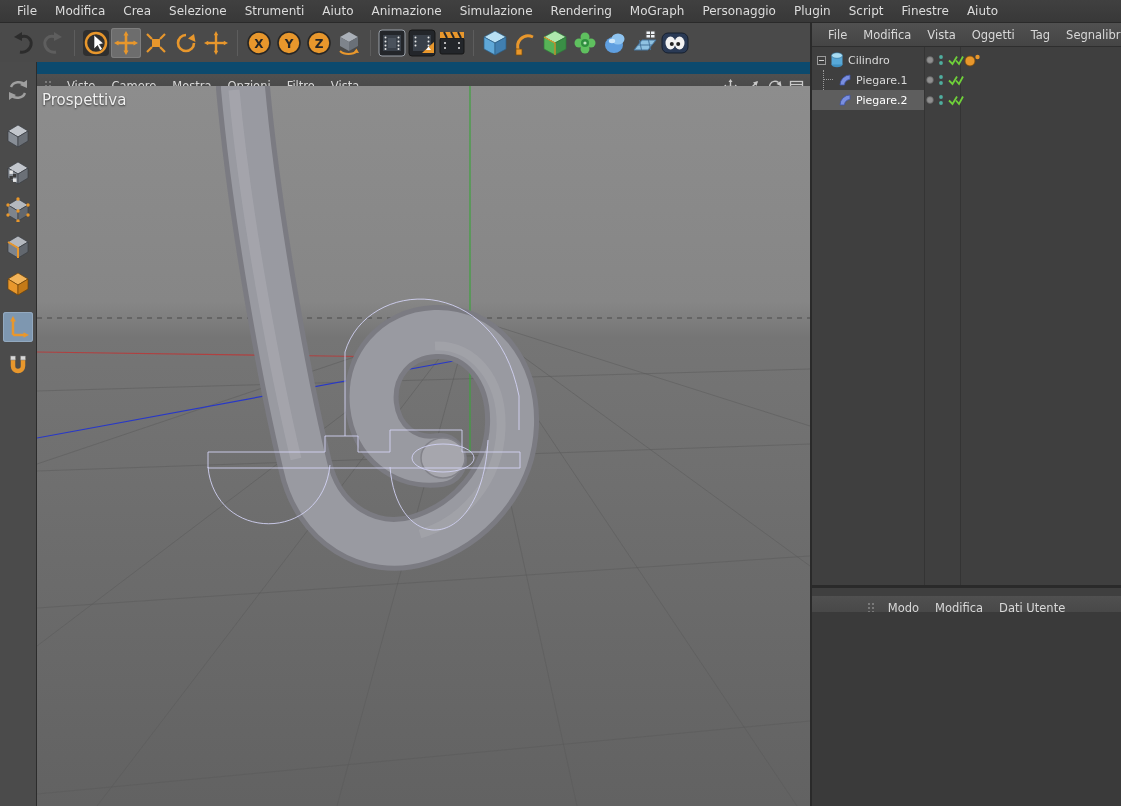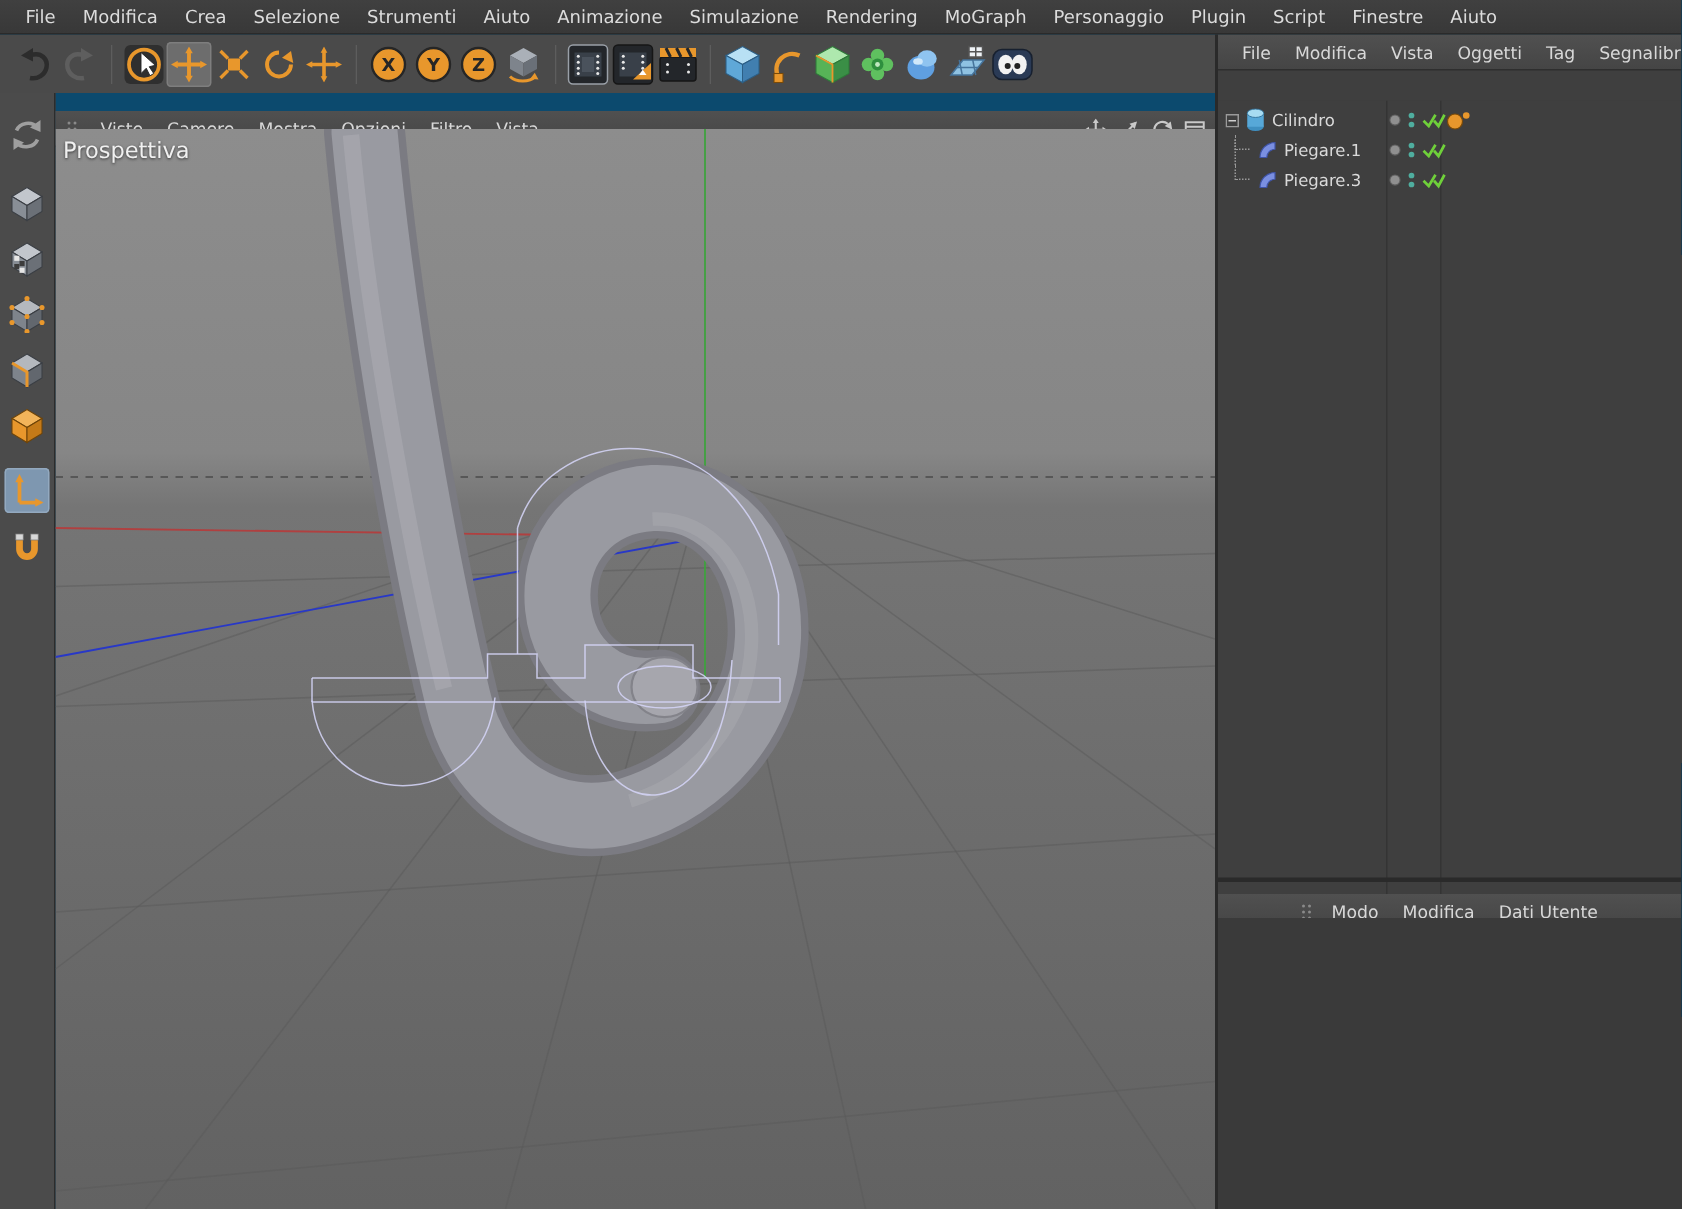--- a/index.html
+++ b/index.html
@@ -59,21 +59,21 @@
     background: #3f3f3f; border-left: 2px solid #2a2a2a;
   }
   .pm-bar {
     position: absolute; left: 0; width: 100%; height: 24px;
     background: linear-gradient(#505050,#454545); border-bottom: 1px solid #2e2e2e;
     display: flex; align-items: center; padding-left: 6px; font-size: 11.5px;
   }
   .pm-bar .mi { padding: 0 8px; color: #d8d8d8; white-space: nowrap; }
   .om-bar { top: 0; }
   .om-tree { position: absolute; left: 0; top: 24px; width: 100%; height: 538px;
-             background: #3f3f3f; overflow: hidden; padding-top: 3px; margin-top: 20px; }
+             background: #3f3f3f; overflow: hidden; padding-top: 3px; }
   .om-divider { position: absolute; top: 0; height: 100%; width: 1px; background: #343434; }
   .panel-gap { position: absolute; left: 0; top: 562px; width: 100%; height: 3px; background: #2a2a2a; }
   .am-bar { top: 573px; justify-content: center; }
   .am-content { position: absolute; left: 0; top: 589px; width: 100%; height: 194px; background: #3a3a3a; }
 
   
   .om-row { position: relative; height: 20px; }
   .row-main { position: absolute; left: 0; top: 0; width: 112px; height: 20px;
               display: flex; align-items: center; overflow: hidden; }
   .om-row.selected .row-main { background: #5e5e5e; }
@@ -553,43 +553,44 @@
             <circle cx="3" cy="3" r="1.9" fill="#4fae9f"></circle>
               <circle cx="3" cy="9" r="1.9" fill="#4fae9f"></circle>
           </svg>
           <svg width="16" height="11">
             <path d="M1 5.5 L4.5 9 L9 1.5" stroke="#6fd03a" stroke-width="1.8" fill="none"></path>
             <path d="M8 5.5 L11 9 L15 1.5" stroke="#6fd03a" stroke-width="1.8" fill="none"></path>
           </svg>
         </div>
       </div>
 
-
-      <div class="om-row child">
+      <div class="om-row child selected">
+        <div class="vline"></div>
         <div class="elbow"></div>
         <div class="row-main">
           <svg class="obj-icon" width="14" height="14">
             <path d="M2 12 A10 10 0 0 1 12 2 L12 6.5 A5.5 5.5 0 0 0 6.5 12 Z" fill="#7a8fe0" stroke="#3f54a8" stroke-width="0.8"></path>
           </svg>
-          <span class="obj-label">Piegare.3</span>
+          <span class="obj-label">Piegare.2</span>
         </div>
         <div class="row-cols">
           <svg width="8" height="8">
               <circle cx="4" cy="4" r="3.4" fill="#8f8f8f" stroke="#5f5f5f" stroke-width="0.7"></circle>
             </svg>
           <svg width="6" height="12">
             <circle cx="3" cy="3" r="1.9" fill="#4fae9f"></circle>
               <circle cx="3" cy="9" r="1.9" fill="#4fae9f"></circle>
           </svg>
           <svg width="16" height="11">
             <path d="M1 5.5 L4.5 9 L9 1.5" stroke="#6fd03a" stroke-width="1.8" fill="none"></path>
             <path d="M8 5.5 L11 9 L15 1.5" stroke="#6fd03a" stroke-width="1.8" fill="none"></path>
           </svg>
         </div>
       </div>
+
     </div>
 
     <div class="panel-gap"></div>
 
     <div class="pm-bar am-bar">
       <svg width="12" height="14" style="margin-right:2px">
         <circle cx="3" cy="3" r="1" fill="#8a8a8a"></circle>
           <circle cx="7" cy="3" r="1" fill="#8a8a8a"></circle>
         <circle cx="3" cy="7" r="1" fill="#8a8a8a"></circle>
           <circle cx="7" cy="7" r="1" fill="#8a8a8a"></circle>

